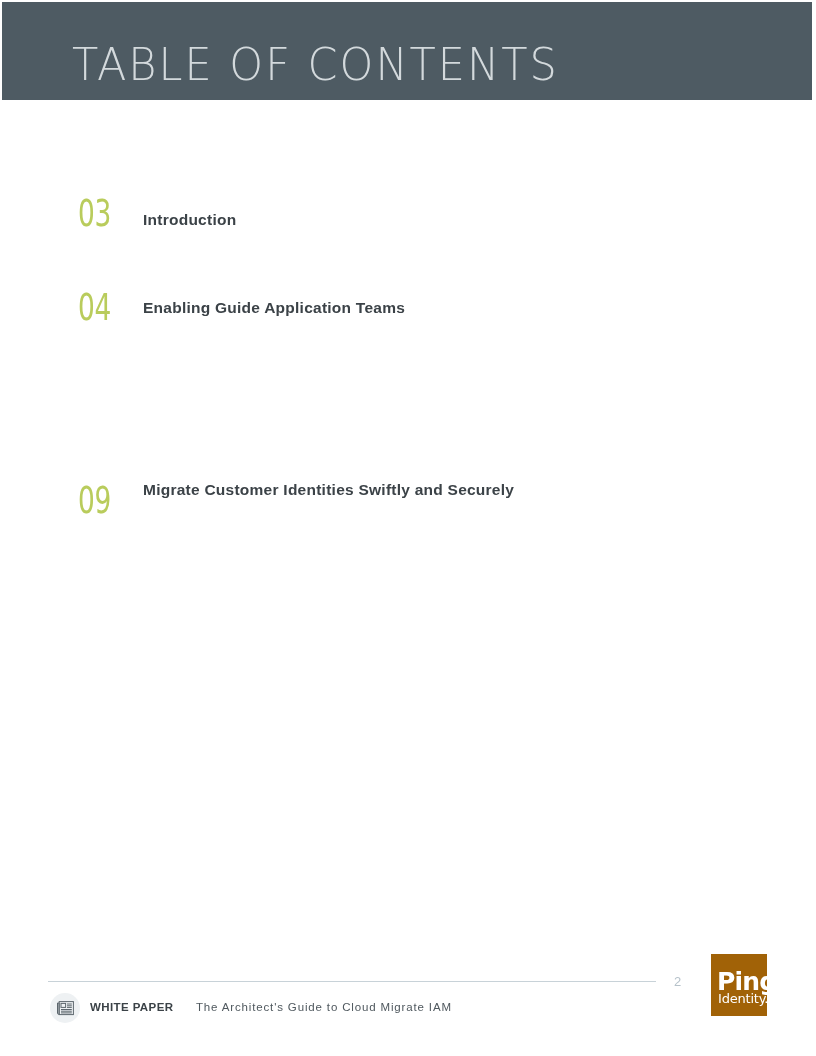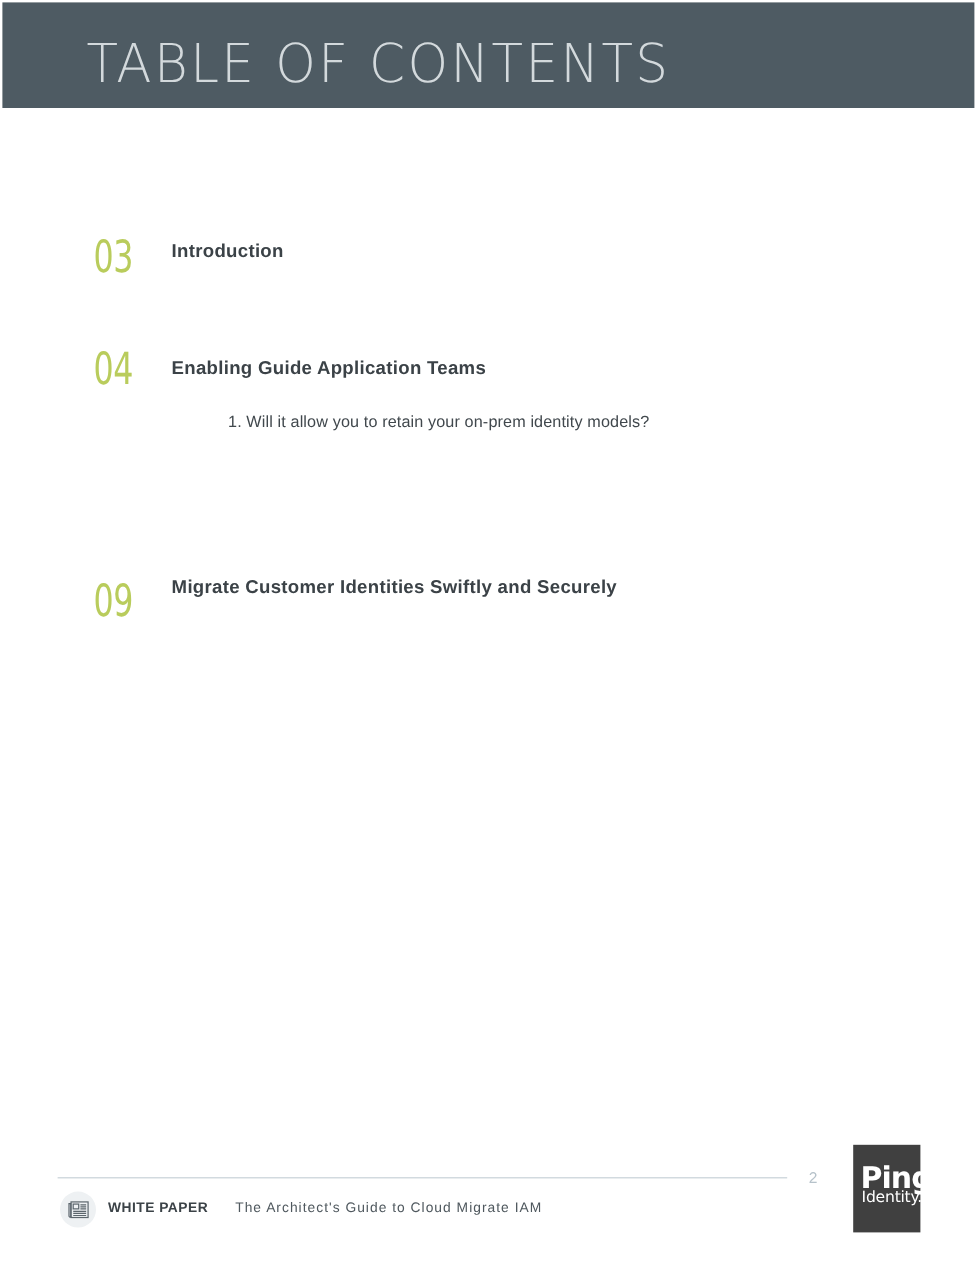--- a/index.html
+++ b/index.html
@@ -15,21 +15,21 @@
     overflow: hidden;
     -webkit-font-smoothing: antialiased;
   }
 
   
   .header-bar {
     position: absolute;
     left: 2px;
     top: 2px;
     width: 810px;
-    height: 88px;
+    height: 98px;
     background: #4e5b63;
     box-sizing: border-box;
   }
   .header-title {
     position: absolute;
     left: 70px;
     bottom: 13px;
     font-family: "DejaVu Sans", sans-serif;
     font-size: 43px;
     font-weight: 300;
@@ -71,21 +71,21 @@
     left: 143px;
     font-size: 15.5px;
     font-weight: bold;
     color: #3b4247;
     letter-spacing: 0.25px;
     line-height: 1;
     white-space: nowrap;
   }
 
   .entry-1 .toc-num { top: 75px; }
-  .entry-1 .toc-title { top: 82px; }
+  .entry-1 .toc-title { top: 92px; }
 
   .entry-2 .toc-num { top: 169px; }
   .entry-2 .toc-title { top: 180px; }
 
   .entry-4 .toc-num { top: 362px; }
   .entry-4 .toc-title { top: 362px; }
 
   .sub-list {
     position: absolute;
     left: 190px;
@@ -158,22 +158,22 @@
     color: #b6c2ca;
     line-height: 1;
   }
 
   
   .ping-logo {
     position: absolute;
     left: 711px;
     top: 954px;
     width: 56px;
-    height: 73px;
-    background: #404040;
+    height: 62px;
+    background: #a16207;
   }
   .ping-logo .ping-word {
     position: absolute;
     left: 6px;
     top: 15px;
     font-family: "DejaVu Sans", sans-serif;
     font-size: 25px;
     font-weight: bold;
     color: #ffffff;
     line-height: 1;
@@ -204,21 +204,20 @@
     <div class="toc-num">03</div>
     <div class="toc-title">Introduction</div>
   </div>
 
   <div class="toc-entry entry-2">
     <div class="toc-num">04</div>
     <div class="toc-title">Enabling Guide Application Teams</div>
   </div>
 
   <ul class="sub-list">
-    <li class="sub-item">1. Will it allow you to retain your on-prem identity models?</li>
   </ul>
 
   <div class="toc-entry entry-4">
     <div class="toc-num">09</div>
     <div class="toc-title">Migrate Customer Identities Swiftly and Securely</div>
   </div>
 
 </div>
 
 <div class="footer-rule"></div>

